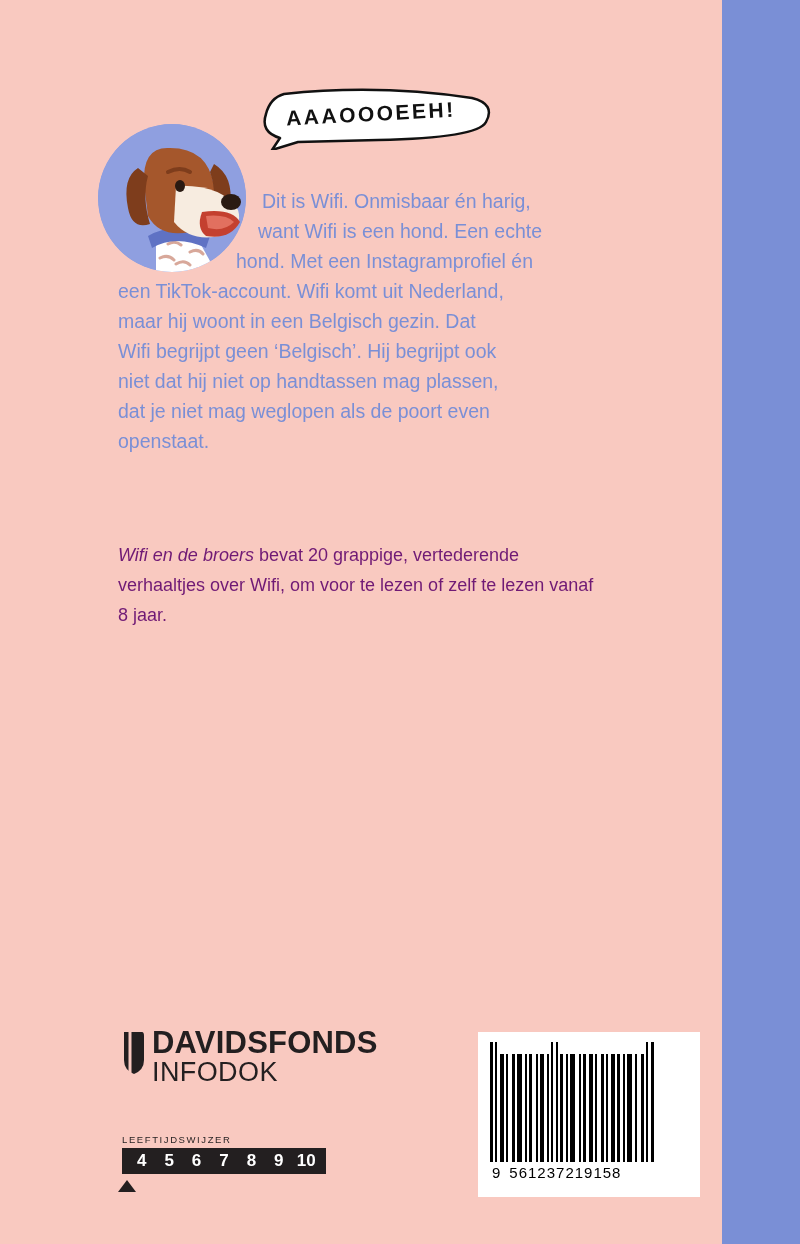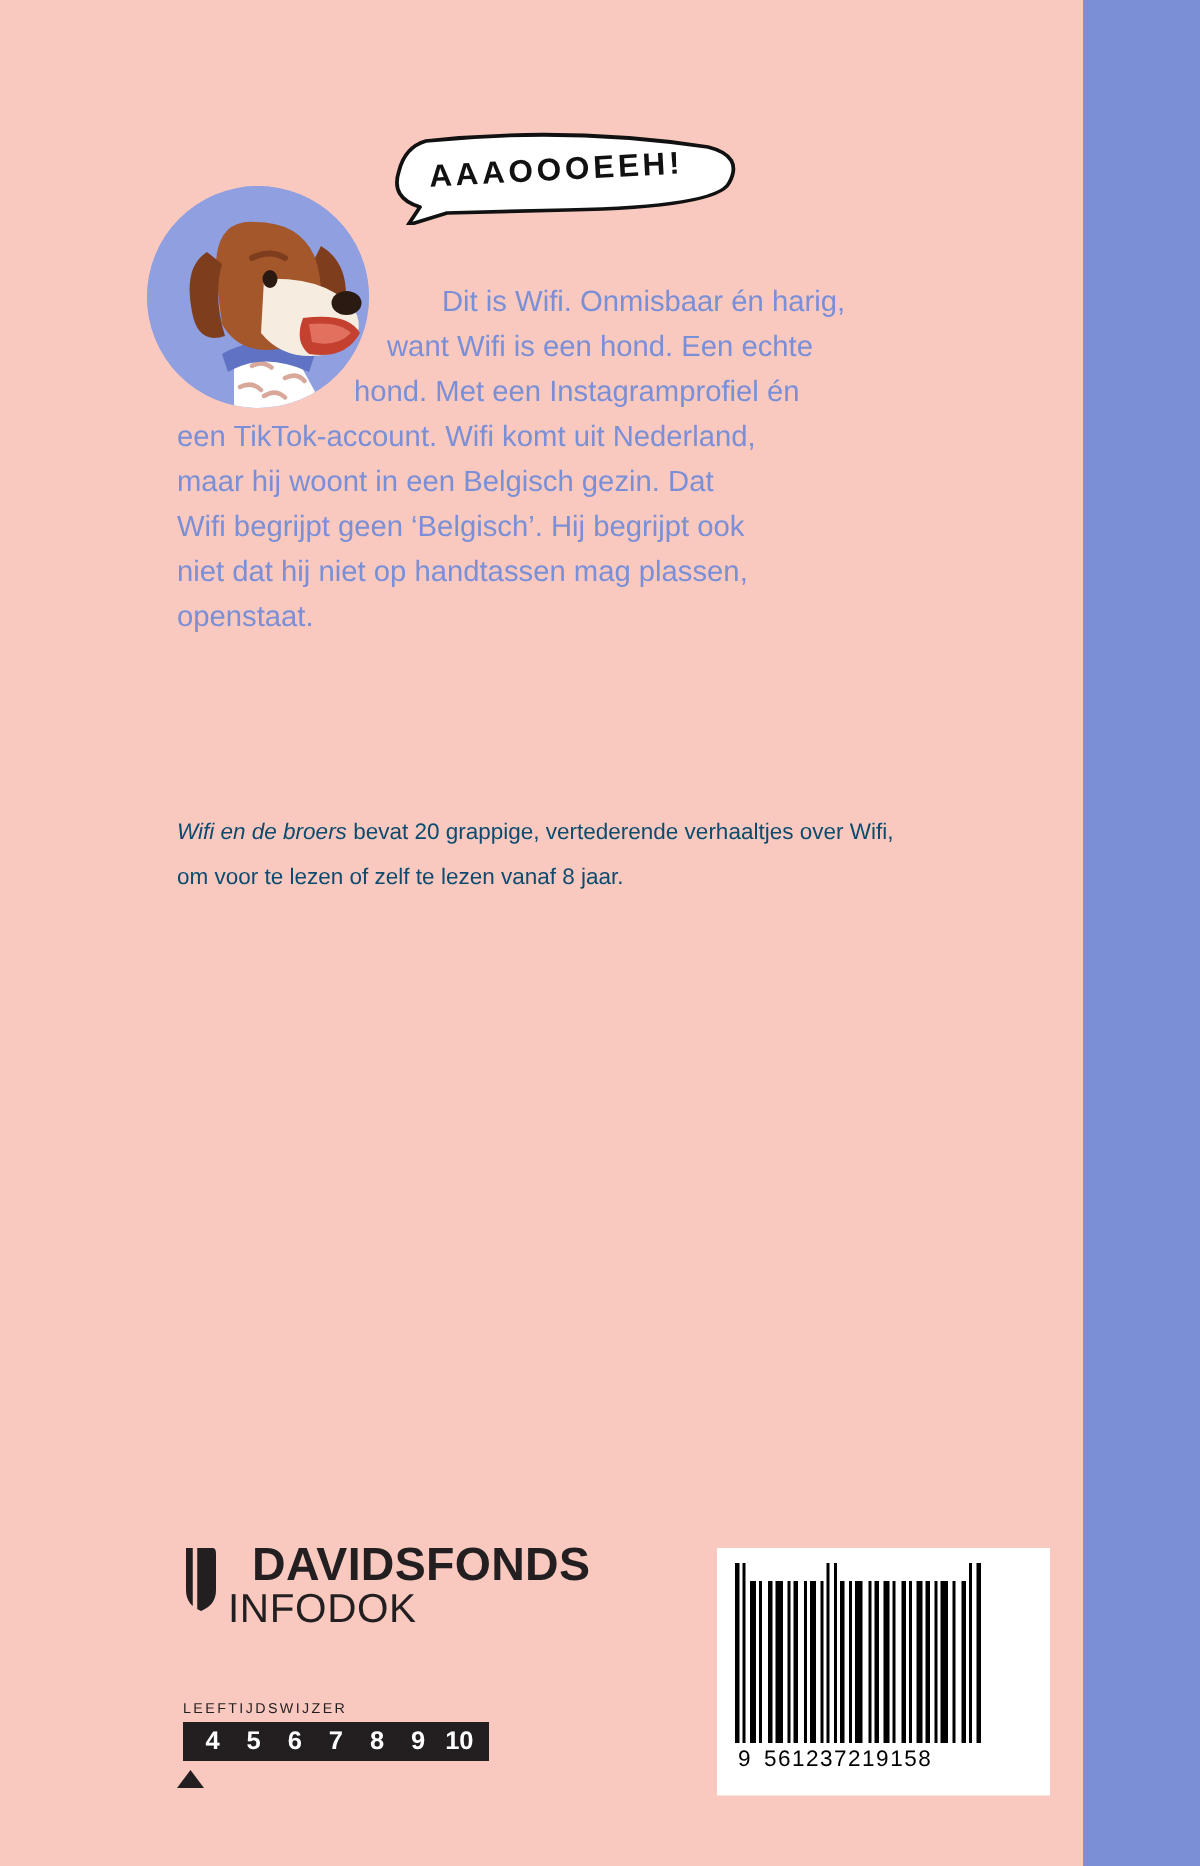--- a/index.html
+++ b/index.html
@@ -80,30 +80,30 @@
     position: absolute;
     left: 118px;
     top: 186px;
     width: 478px;
     color: #7a8fd6;
     font-size: 19.5px;
     line-height: 30px;
     text-align: left;
   }
   .blurb p { margin: 0; }
-  .blurb .indent1 { padding-left: 144px; text-align: center; }
+  .blurb .indent1 { padding-left: 144px; }
   .blurb .indent2 { padding-left: 140px; }
   .blurb .indent3 { padding-left: 118px; }
 
   .para-grey {
     position: absolute;
     left: 118px;
     width: 480px;
-    color: #0c4a6e;
-    font-size: 15px;
+    color: #701a75;
+    font-size: 18px;
     line-height: 30px;
   }
   .para-grey em { font-style: italic; }
   #para2 { top: 540px; }
   #para3 { top: 652px; }
 
   
   .logo {
     position: absolute;
     left: 122px;
@@ -120,21 +120,20 @@
   }
   .logo-name {
     position: absolute;
     left: 30px;
     top: -2px;
     font-size: 31px;
     font-weight: 700;
     letter-spacing: 0.2px;
     color: #231f20;
     line-height: 34px;
-    margin-left: 16px;
   }
   .logo-sub {
     position: absolute;
     left: 30px;
     top: 28px;
     font-size: 27px;
     font-weight: 400;
     letter-spacing: 0.4px;
     color: #231f20;
     line-height: 32px;
@@ -262,20 +261,21 @@
     </div>
 
     <div class="blurb">
       <p class="indent1">Dit is Wifi. Onmisbaar én harig,</p>
       <p class="indent2">want Wifi is een hond. Een echte</p>
       <p class="indent3">hond. Met een Instagramprofiel én</p>
       <p>een TikTok-account. Wifi komt uit Nederland,</p>
       <p>maar hij woont in een Belgisch gezin. Dat</p>
       <p>Wifi begrijpt geen ‘Belgisch’. Hij begrijpt ook</p>
       <p>niet dat hij niet op handtassen mag plassen,</p>
+      <p>dat je niet mag weglopen als de poort even</p>
       <p>openstaat.</p>
     </div>
 
     <div class="para-grey" id="para2">
       <em>Wifi en de broers</em><span> bevat 20 grappige, vertederende verhaaltjes over Wifi, om voor te lezen of zelf te lezen vanaf 8 jaar.</span>
     </div>
 
 
     <div class="logo">
       <div class="logo-mark">

